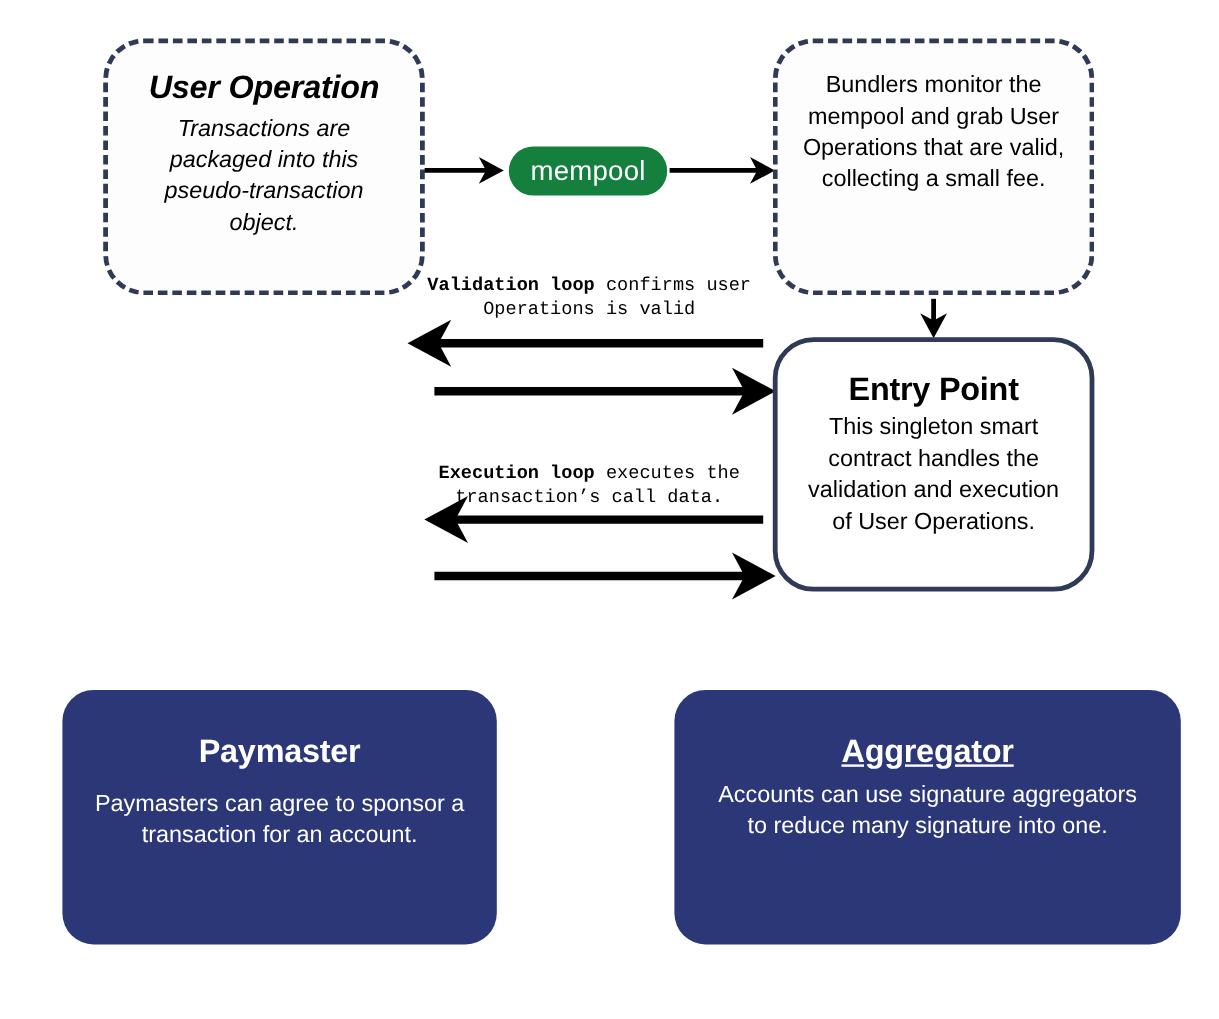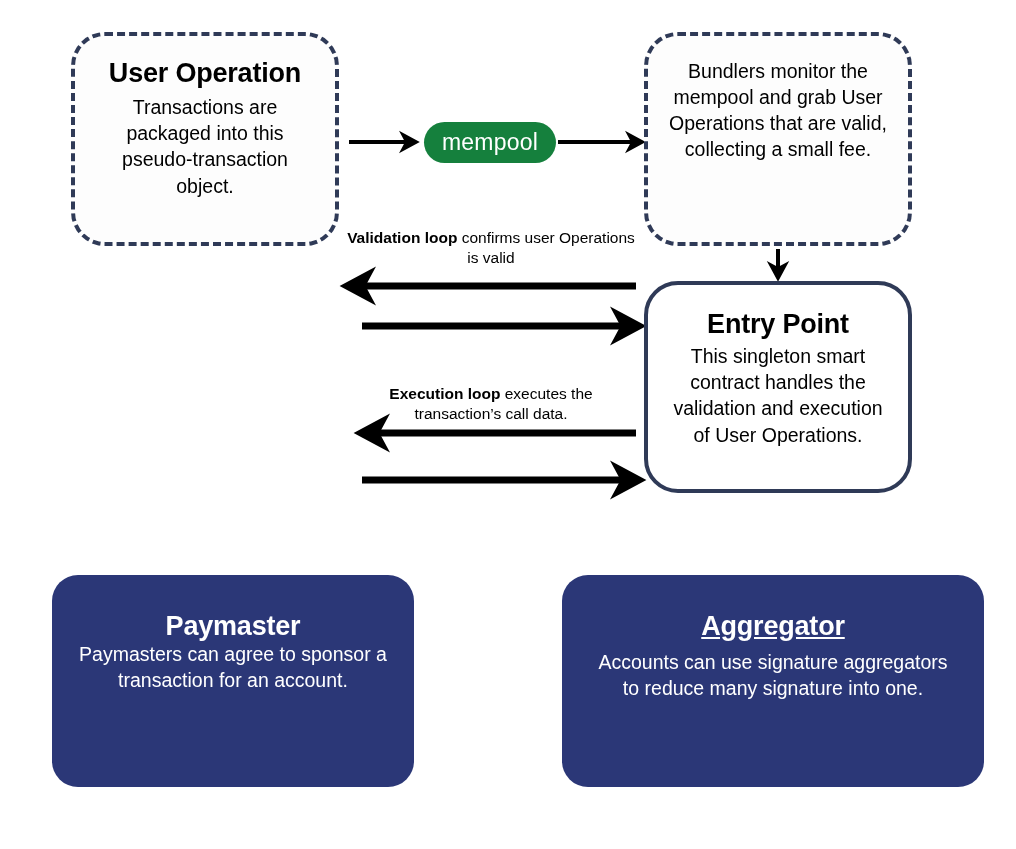--- a/index.html
+++ b/index.html
@@ -54,22 +54,23 @@
     border: none;
     border-radius: 26px;
   }
   .node.filled .title,
   .node.filled .desc {
     color: #ffffff;
   }
 
   
   #node-user-operation {
-    left: 71px; top: 32px; width: 268px; height: 214px;
+    left: 86px; top: 32px; width: 268px; height: 214px;
     padding: 22px 20px 0 20px;
+    font-style: italic;
   }
   #node-user-operation .title { font-size: 27px; margin-bottom: 6px; }
   #node-user-operation .desc  { font-size: 19.5px; }
 
   #node-bundlers {
     left: 644px; top: 32px; width: 268px; height: 214px;
     padding: 22px 20px 0 20px;
   }
   #node-bundlers .title { font-size: 27px; margin-bottom: 6px; }
   #node-bundlers .desc  { font-size: 19.5px; }
@@ -85,21 +86,21 @@
     left: 644px; top: 281px; width: 268px; height: 212px;
     padding: 24px 18px 0 18px;
   }
   #node-entry-point .title { font-size: 27px; margin-bottom: 4px; }
   #node-entry-point .desc  { font-size: 19.5px; }
 
   #node-paymaster {
     left: 52px; top: 575px; width: 362px; height: 212px;
     padding: 36px 26px 0 26px;
   }
-  #node-paymaster .title { font-size: 27px; margin-bottom: 0; }
+  #node-paymaster .title { font-size: 27px; margin-bottom: 16px; }
   #node-paymaster .desc  { font-size: 19.5px; }
 
   #node-aggregator {
     left: 562px; top: 575px; width: 422px; height: 212px;
     padding: 36px 28px 0 28px;
   }
   #node-aggregator .title { font-size: 27px; margin-bottom: 8px; text-decoration: underline; }
   #node-aggregator .desc  { font-size: 19.5px; }
 
   
@@ -126,20 +127,21 @@
     pointer-events: none;
   }
 
   
   .loop-caption {
     position: absolute;
     text-align: center;
     color: #000000;
     font-size: 15.5px;
     line-height: 1.3;
+    font-family: Liberation Mono, monospace;
   }
   .loop-caption .strong { font-weight: bold; }
   #caption-validation { left: 345px; top: 228px; width: 292px; }
   #caption-execution  { left: 345px; top: 384px; width: 292px; }
 </style>
 </head>
 <body>
 
 <div id="canvas">
 

